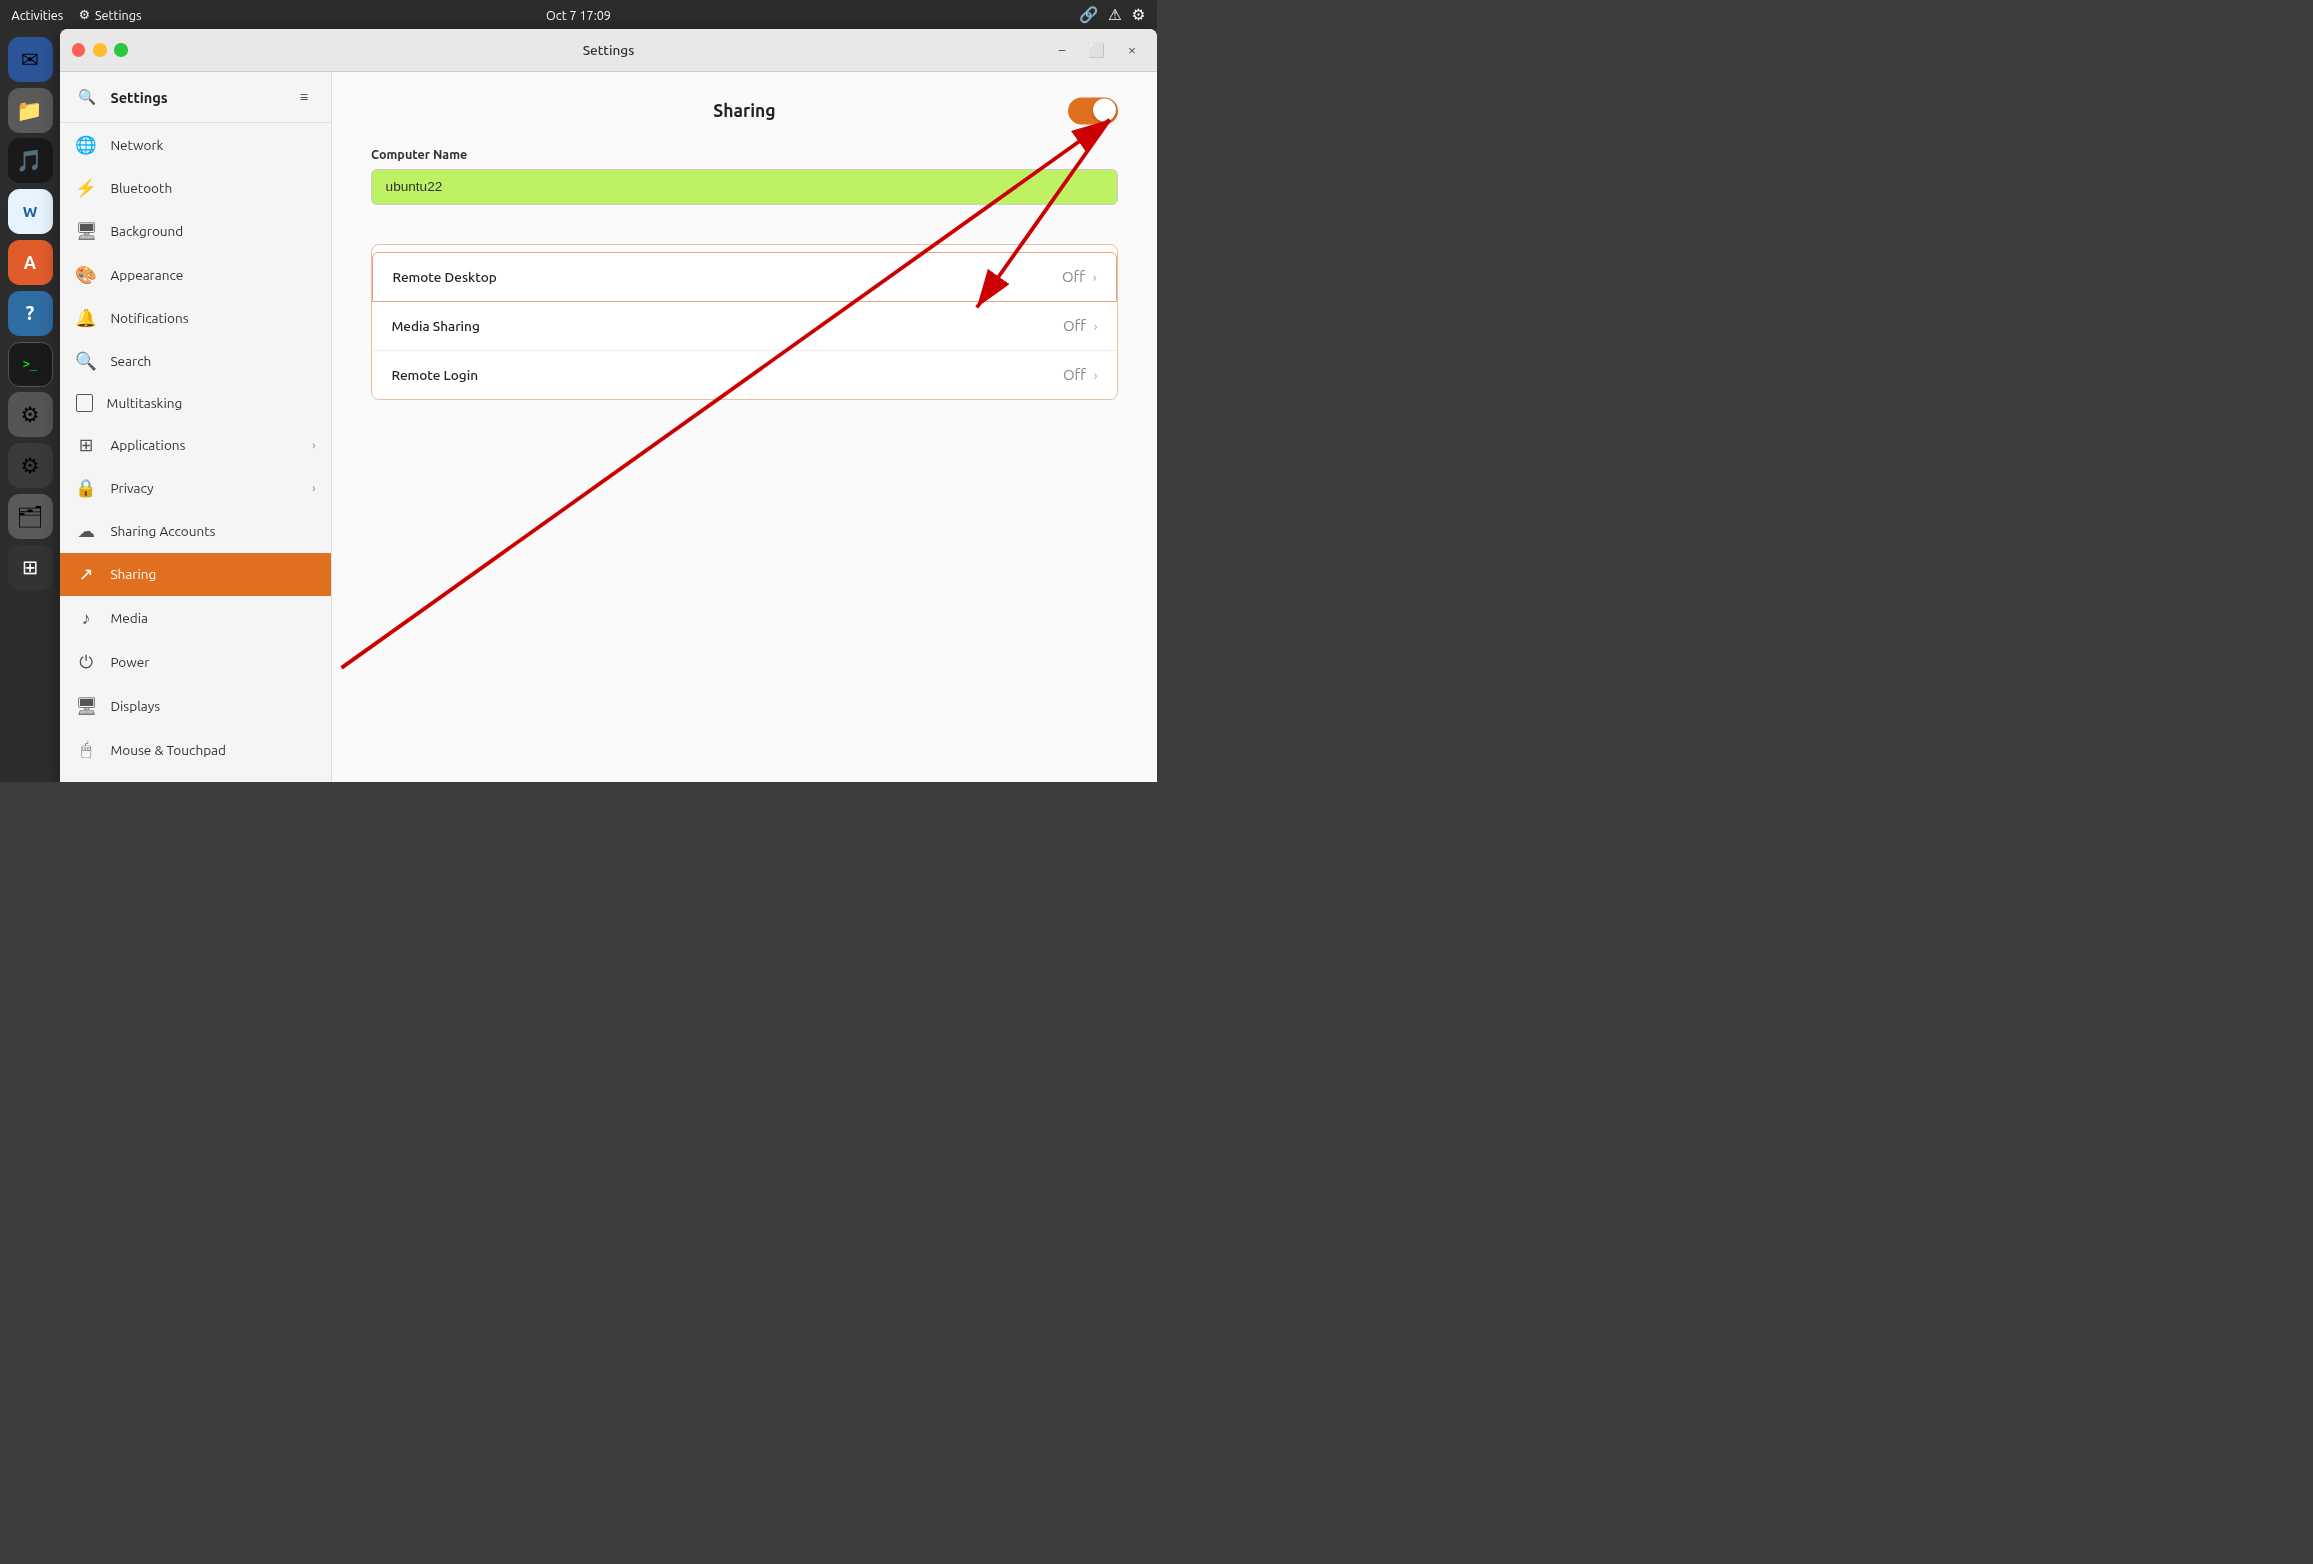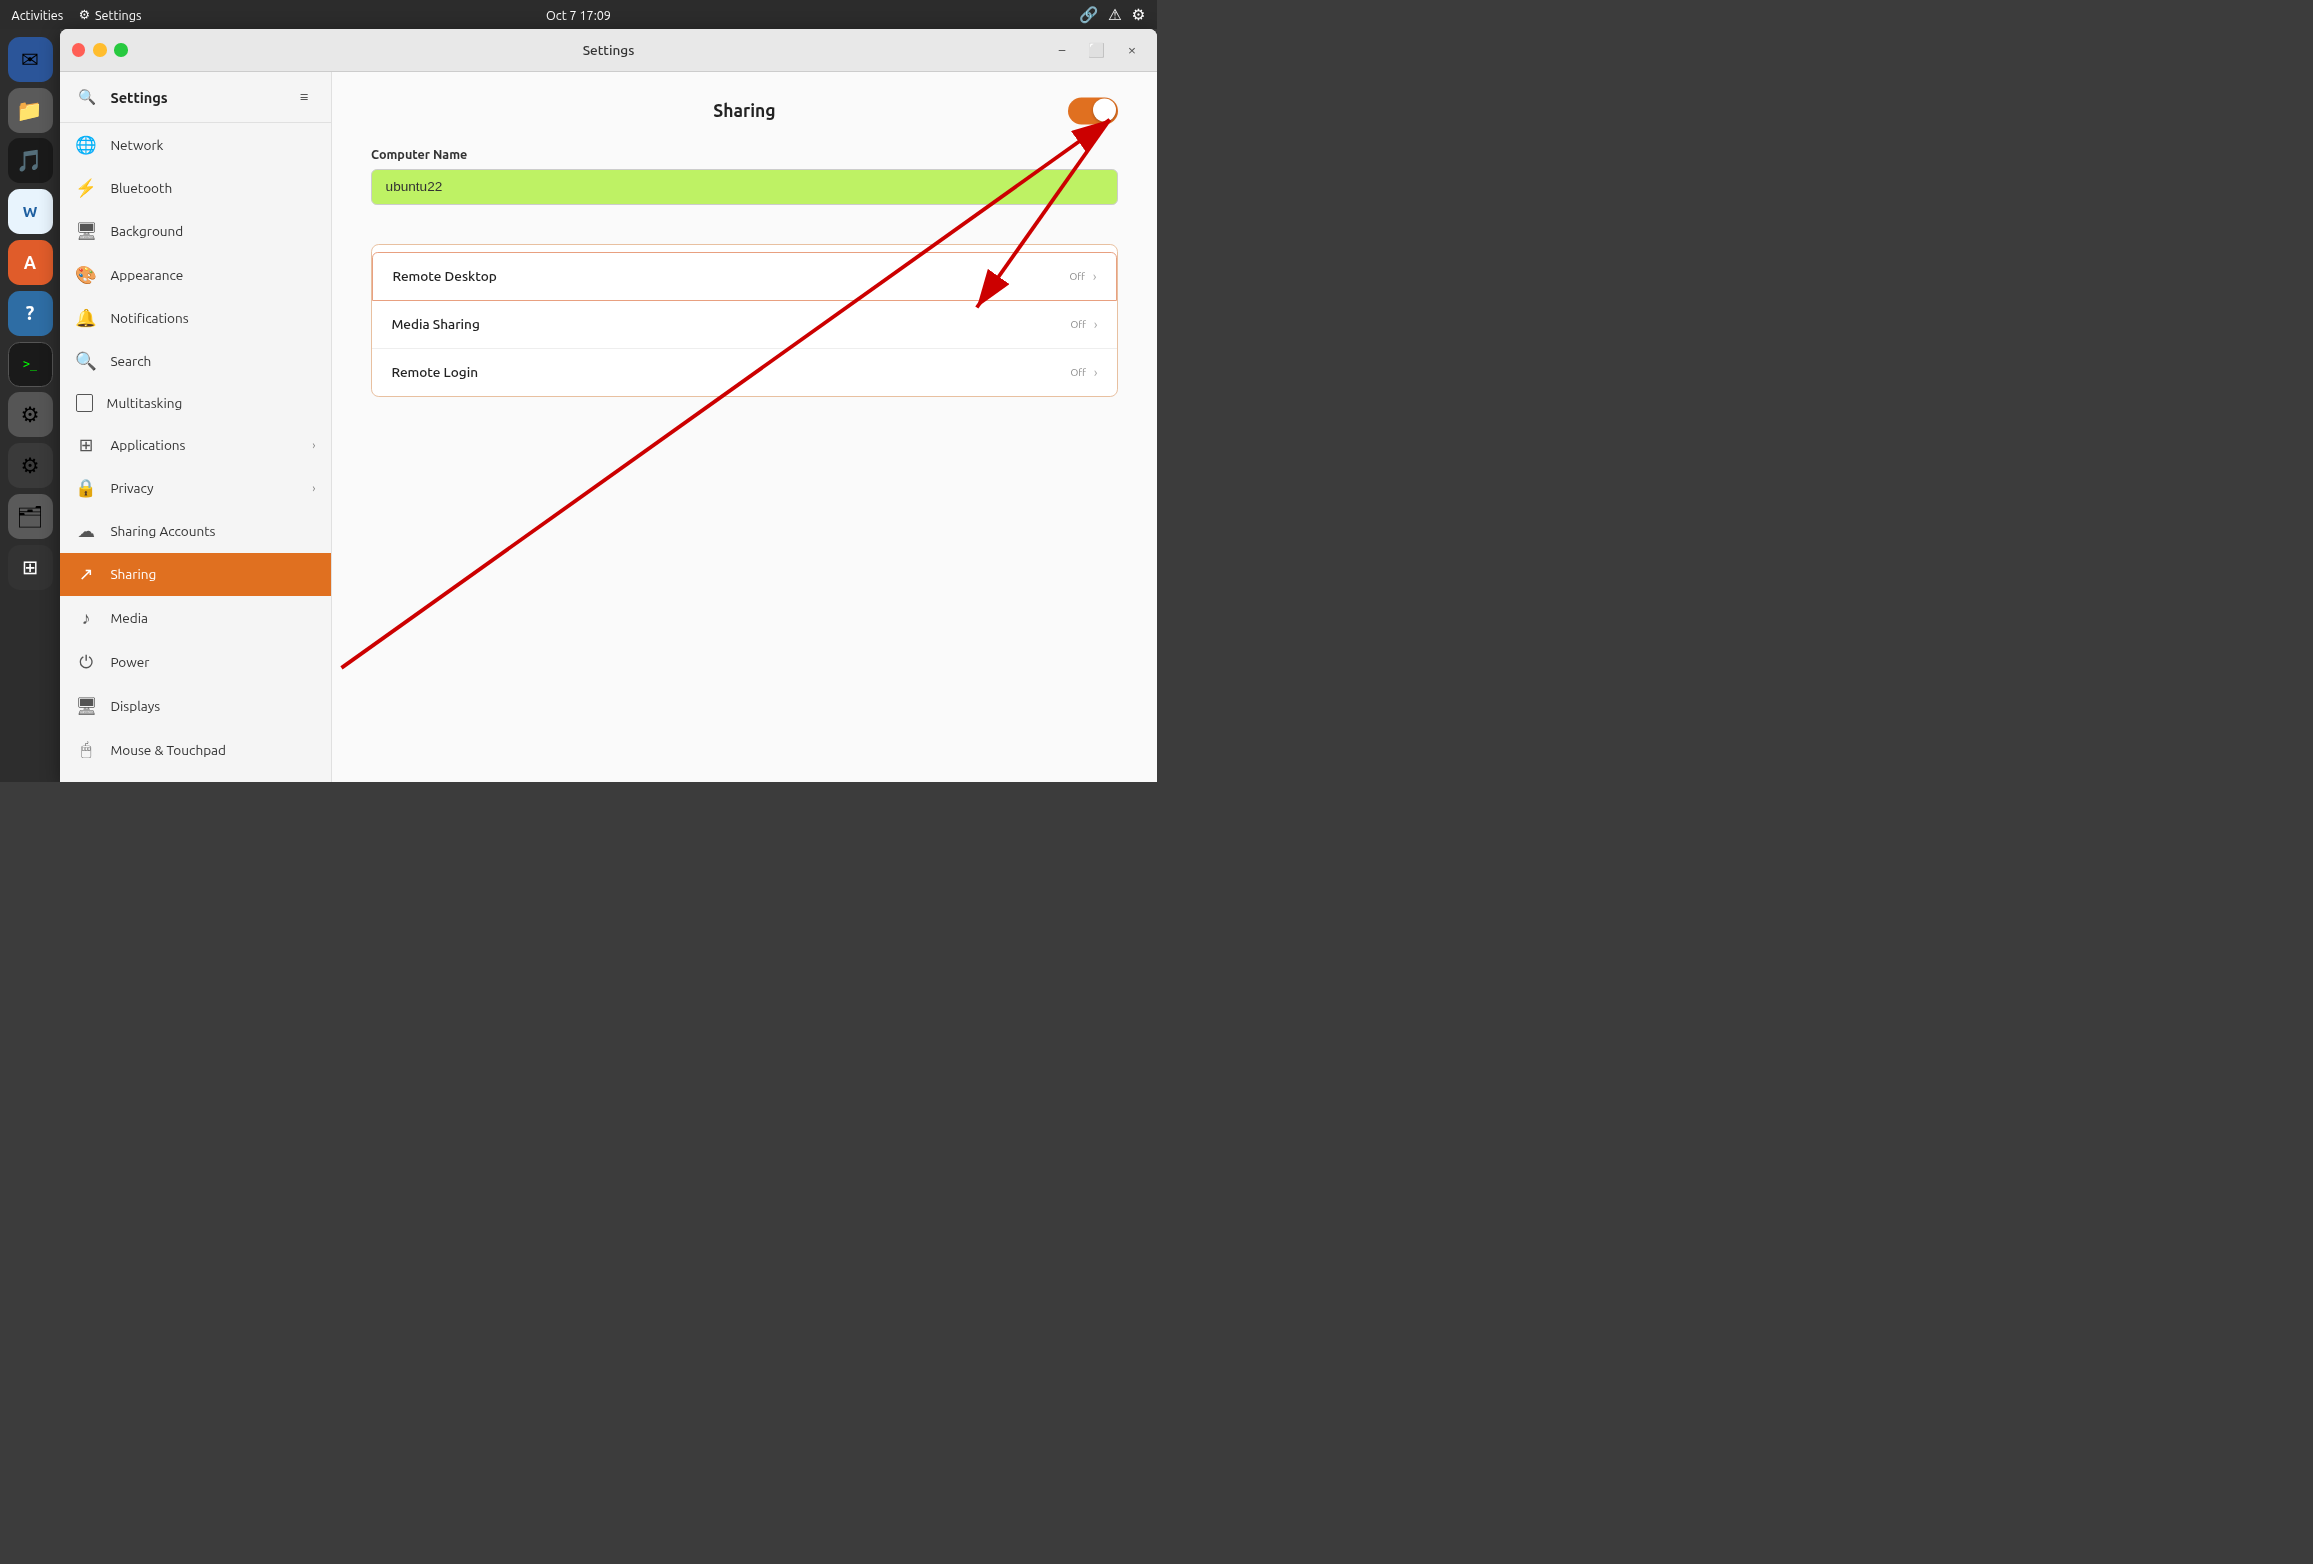--- a/index.html
+++ b/index.html
@@ -311,21 +311,21 @@
       cursor: pointer;
     }
     .options-item:last-child { border-bottom: none; }
     .options-item-label {
       flex: 1;
       font-size: 13.6px;
       font-weight: 500;
       color: #222;
     }
     .options-item-status {
-      font-size: 10px;
+      font-size: 15px;
       color: #888;
       margin-right: 7.8px;
     }
     .options-item-arrow {
       font-size: 13.6px;
       color: #aaa;
     }
 
     
     .arrow-overlay {

